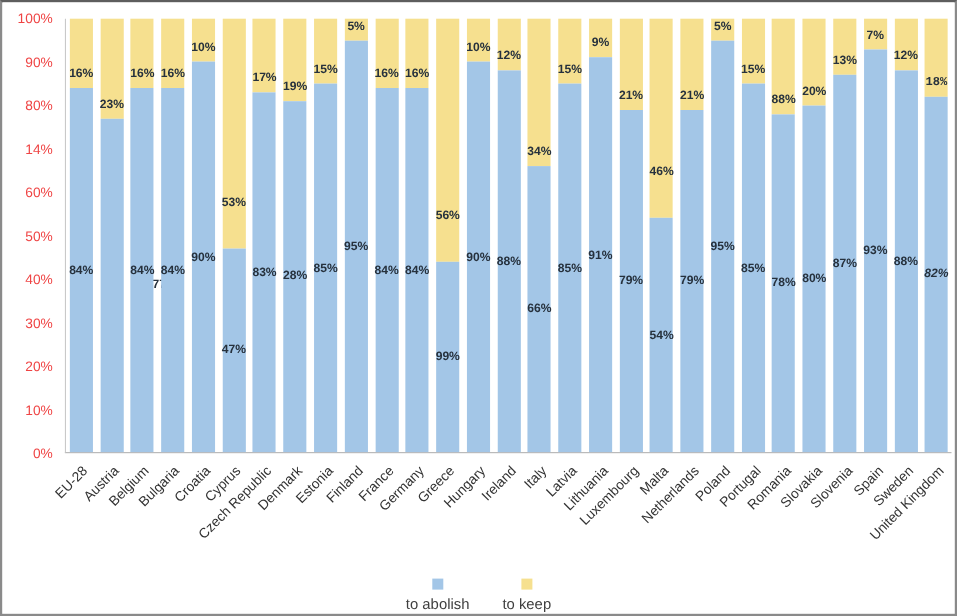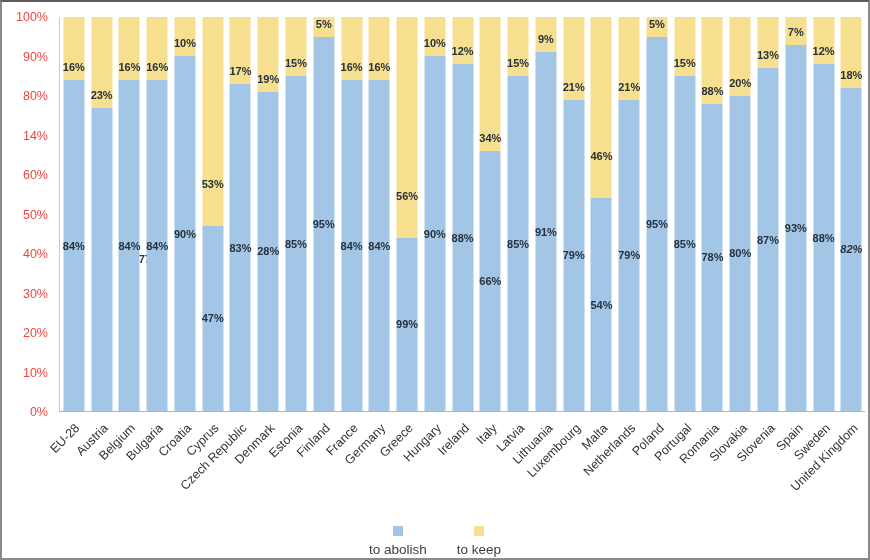--- a/index.html
+++ b/index.html
@@ -313,21 +313,21 @@
         </div>
         <span class="bar-label abolish" style="bottom: 44%;">88%</span>
         <span class="bar-label keep" style="bottom: calc(88% + 7px);">12%</span>
       </div>
       <div class="bar-slot">
         <div class="bar">
           <div class="seg" style="height: 18%; background: rgb(246, 224, 143);"></div>
           <div class="seg" style="height: 82%; background: rgb(163, 198, 231);"></div>
         </div>
         <span class="bar-label abolish" style="bottom: 41%; font-style: italic;">82%</span>
-        <span class="bar-label keep" style="bottom: calc(82% + 7px);">18%</span>
+        <span class="bar-label keep" style="bottom: calc(82% + 7px); font-family: Liberation Mono, monospace;">18%</span>
       </div>
     </div>
 
   <div class="x-axis" id="x-axis">
       <div class="x-slot">
         <span class="x-label">EU-28</span>
       </div>
       <div class="x-slot">
         <span class="x-label">Austria</span>
       </div>

